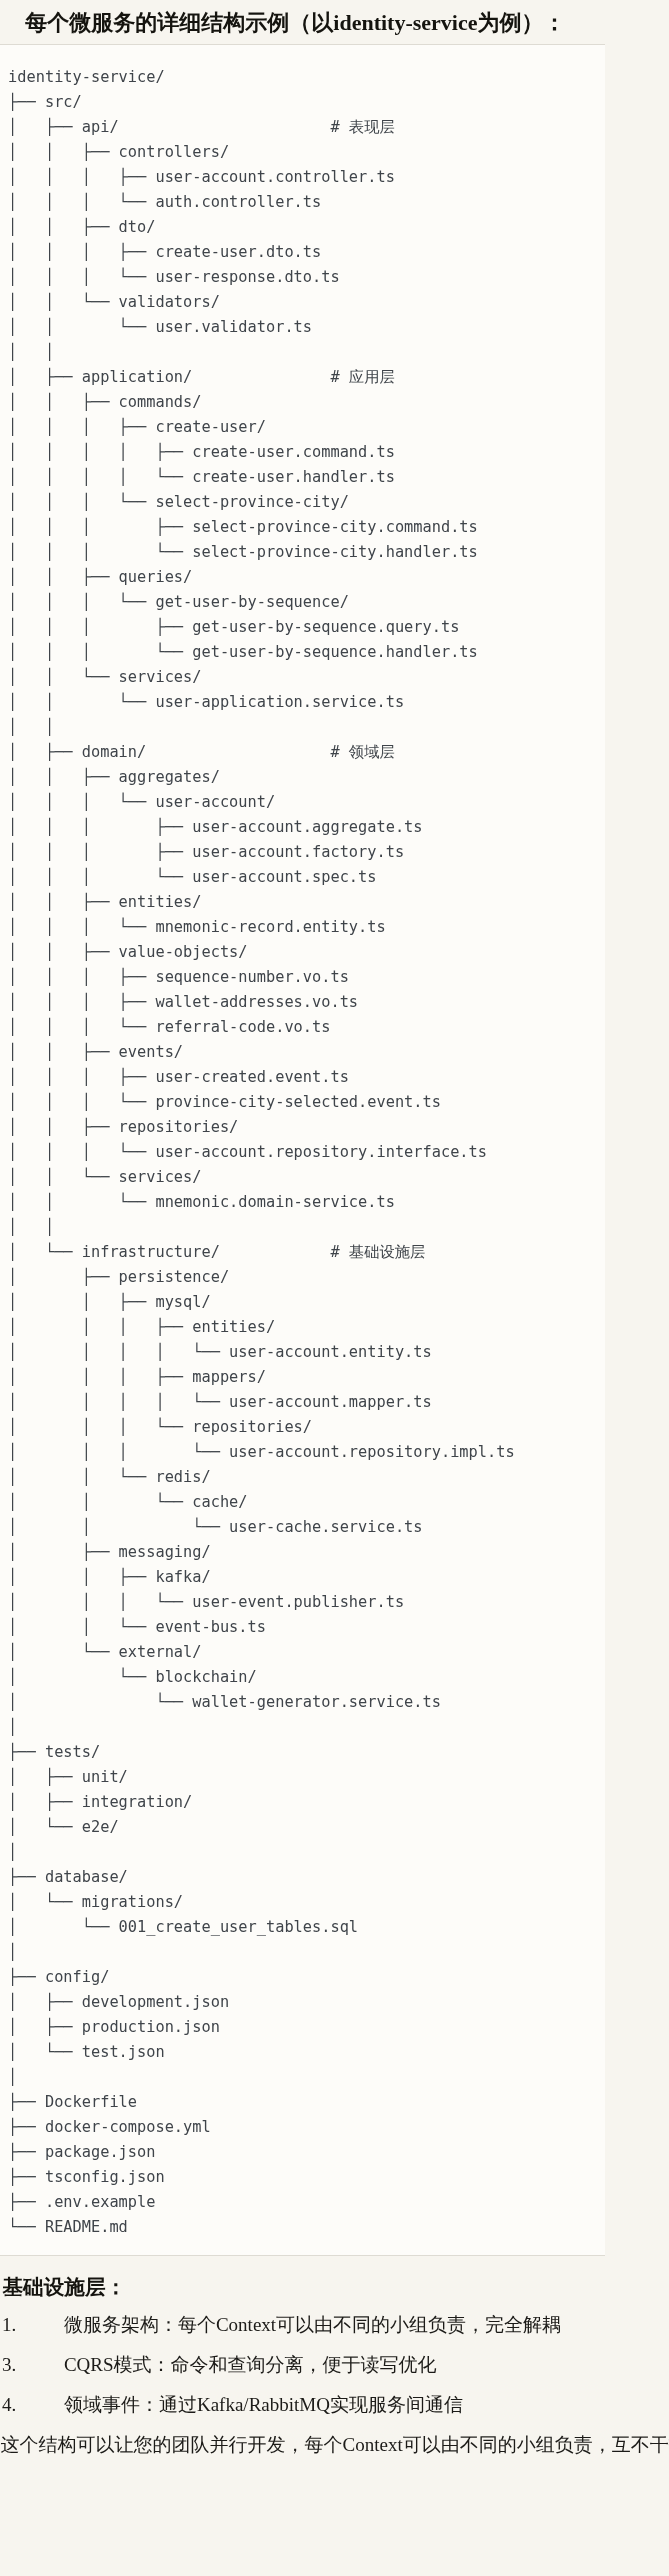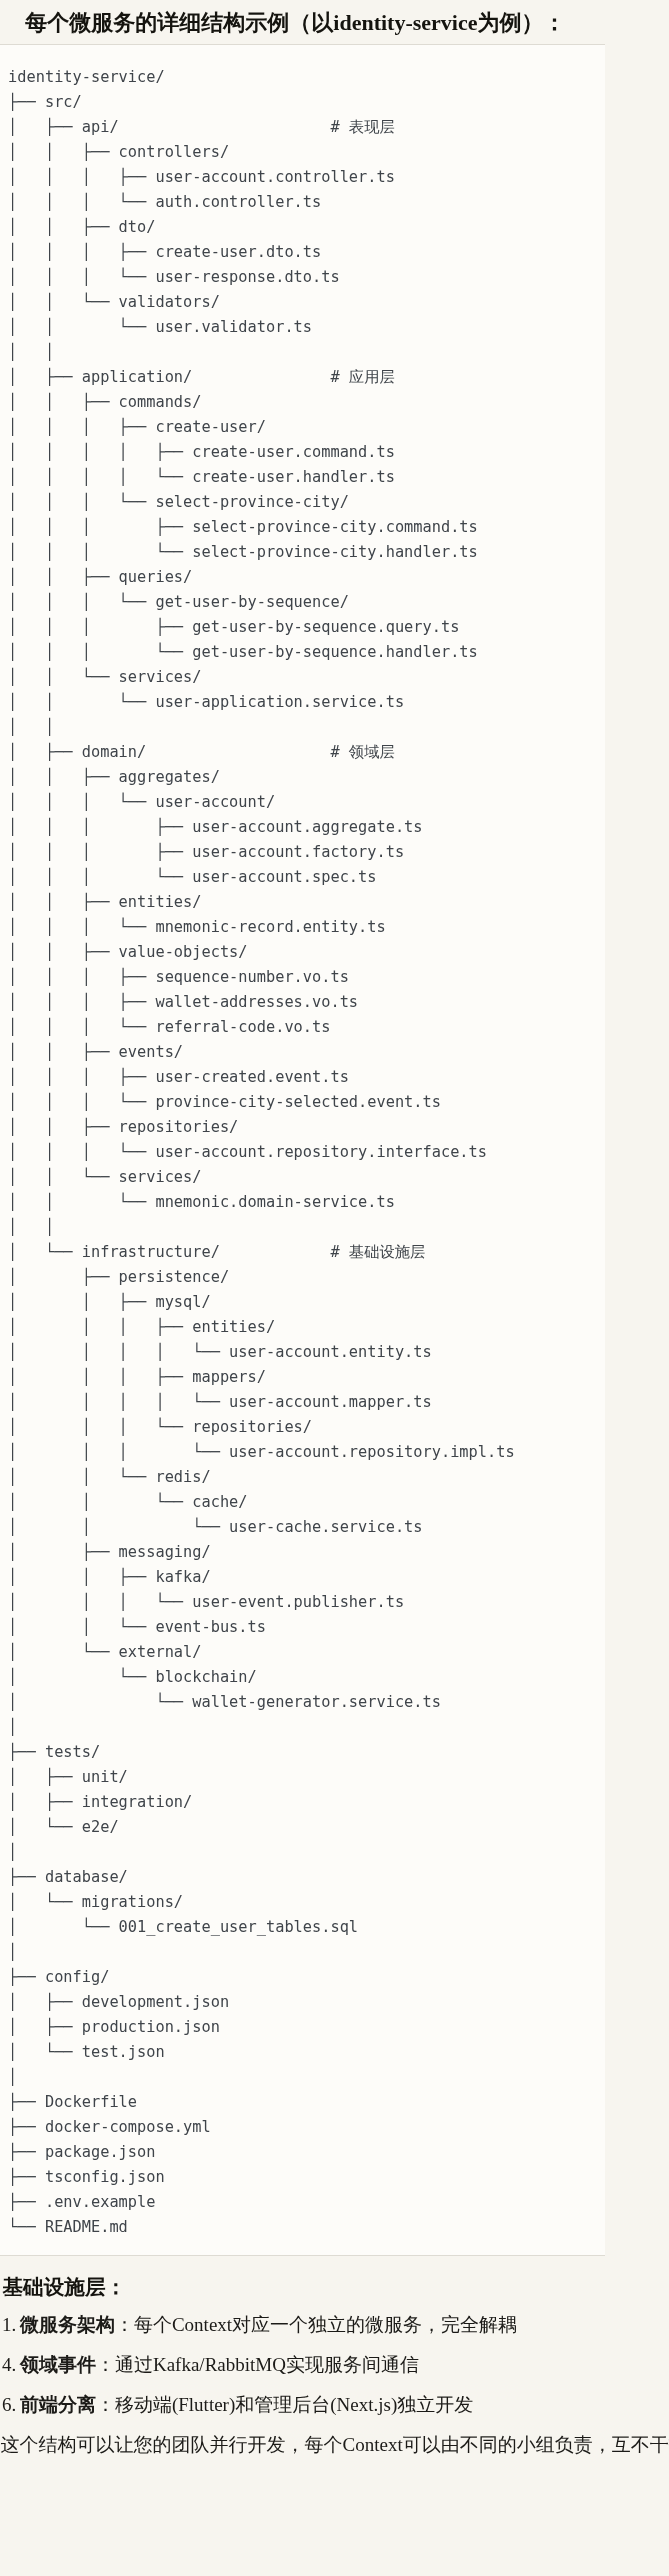--- a/index.html
+++ b/index.html
@@ -57,21 +57,22 @@
     font-size: 19px;
     line-height: 19px;
     margin: 0 0 21px 0;
     color: #1c1b18;
     white-space: nowrap;
   }
   .notes-list li .num {
     padding-right: 3.8px;
   }
   .notes-list li strong {
-    font-weight: 700;
+    font-weight: 400;
+    margin-left: 44px;
   }
   .closing {
     margin: 20.6px 0 0 0.6px;
     font-size: 19px;
     line-height: 19px;
     color: #1c1b18;
     white-space: nowrap;
   }
 </style>
 </head>
@@ -167,21 +168,21 @@
 ├── docker-compose.yml
 ├── package.json
 ├── tsconfig.json
 ├── .env.example
 └── README.md</pre>
   </div>
 
   <h3 class="notes-title">基础设施层：</h3>
 
   <ol class="notes-list">
-      <li><span class="num">1.</span><strong>微服务架构</strong><span>：每个Context对应一个独立的微服务，完全解耦</span></li>
+      <li><span class="num">1.</span><strong>微服务架构</strong><span>：每个Context可以由不同的小组负责，完全解耦</span></li>
+      <li><span class="num">3.</span><strong>CQRS模式</strong><span>：命令和查询分离，便于读写优化</span></li>
       <li><span class="num">4.</span><strong>领域事件</strong><span>：通过Kafka/RabbitMQ实现服务间通信</span></li>
-      <li><span class="num">6.</span><strong>前端分离</strong><span>：移动端(Flutter)和管理后台(Next.js)独立开发</span></li>
     </ol>
 
   <p class="closing">这个结构可以让您的团队并行开发，每个Context可以由不同的小组负责，互不干扰。</p>
 
 </div>
 
 
 </body></html>

